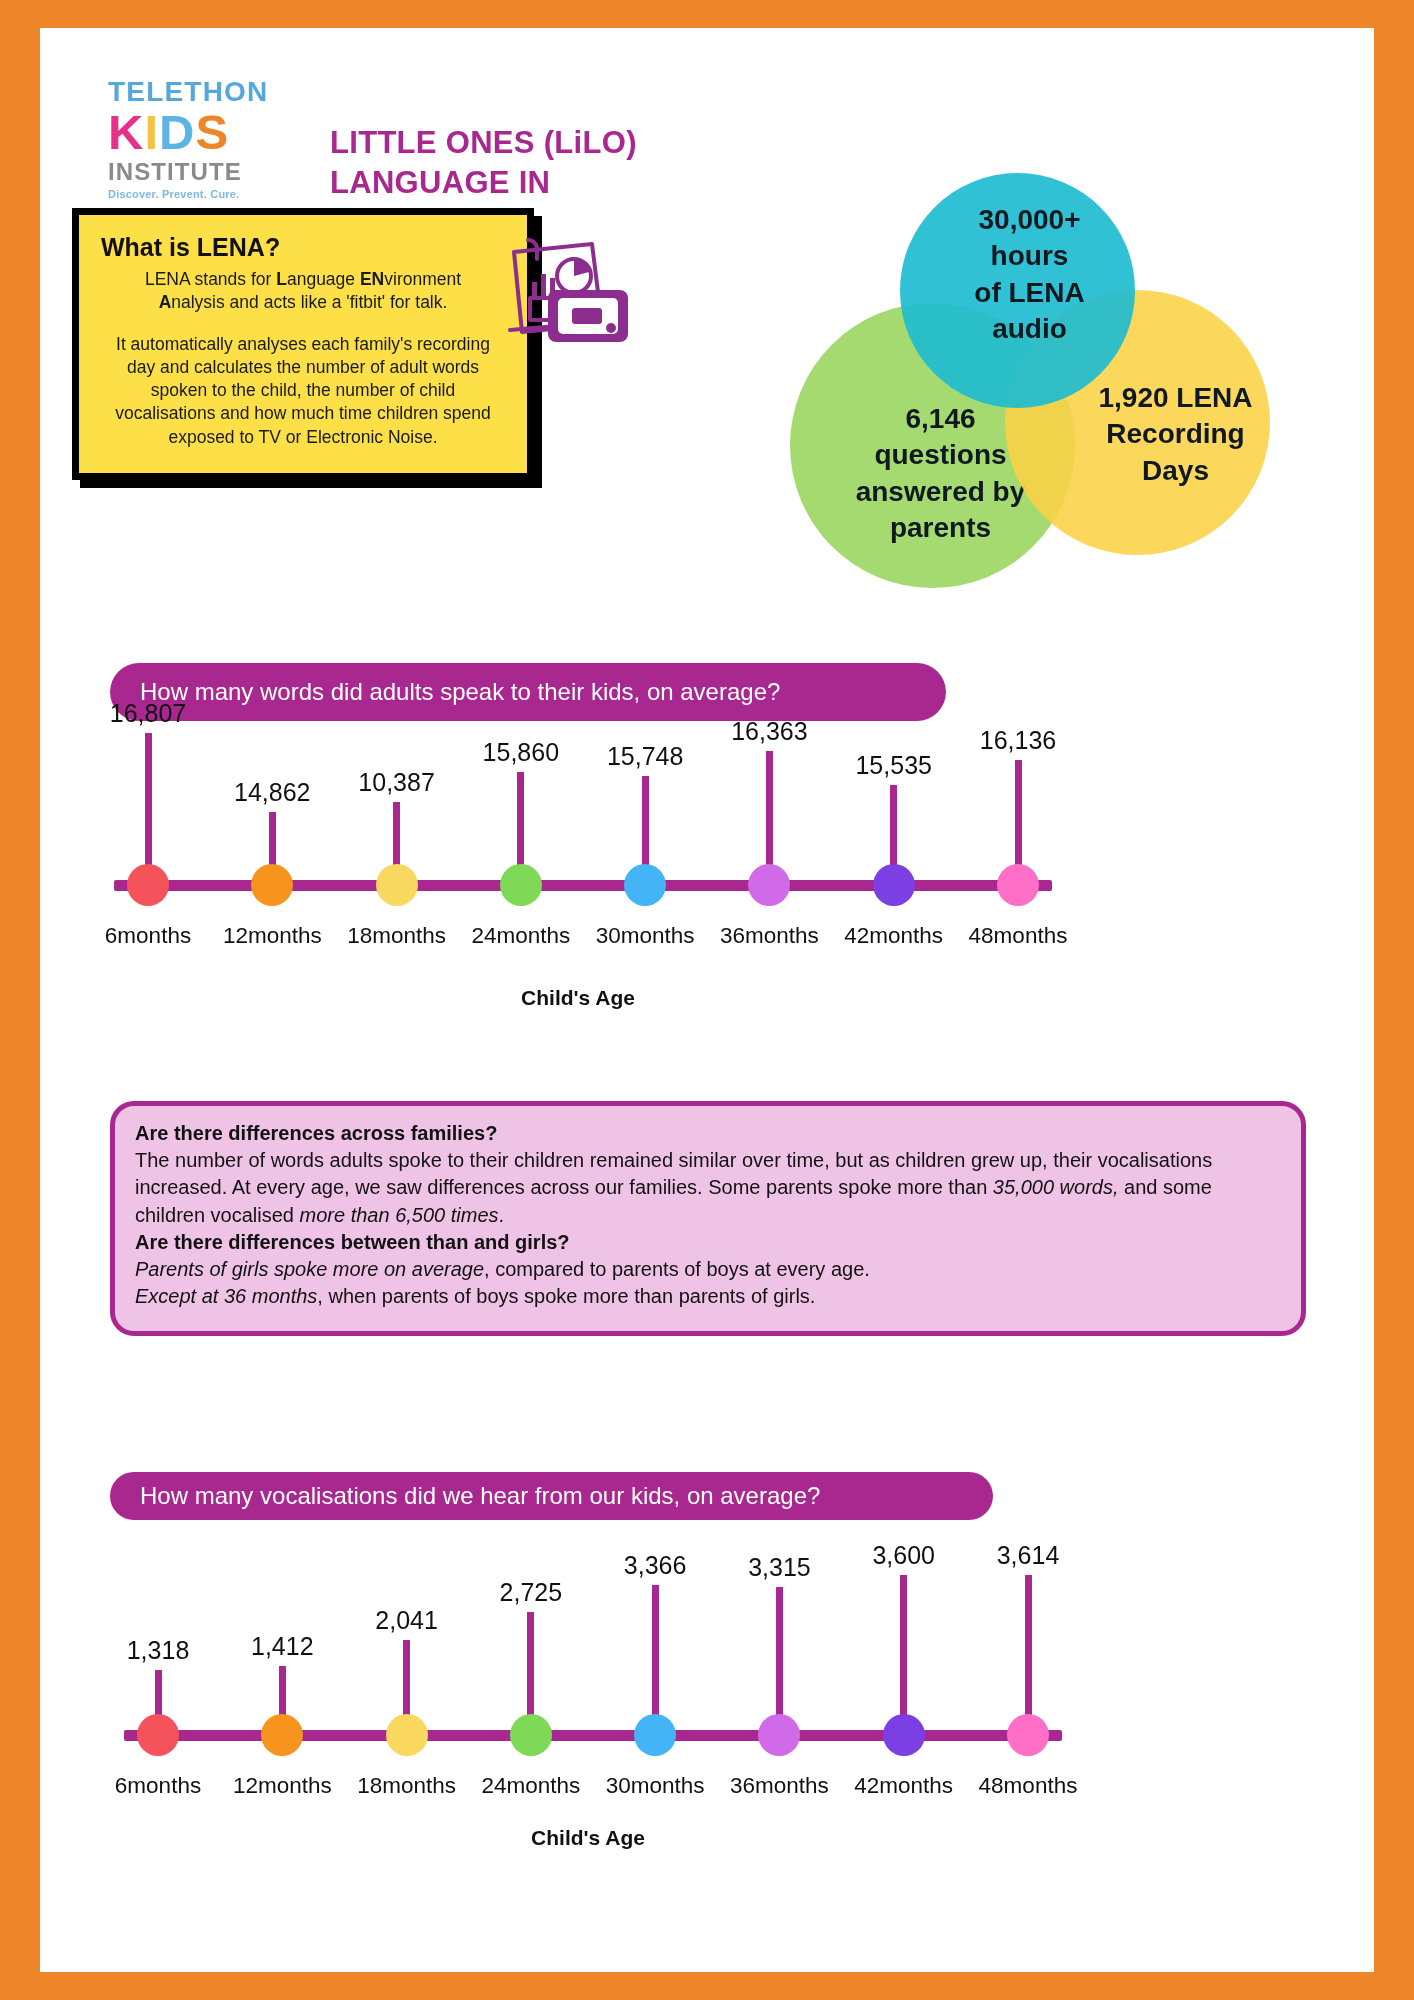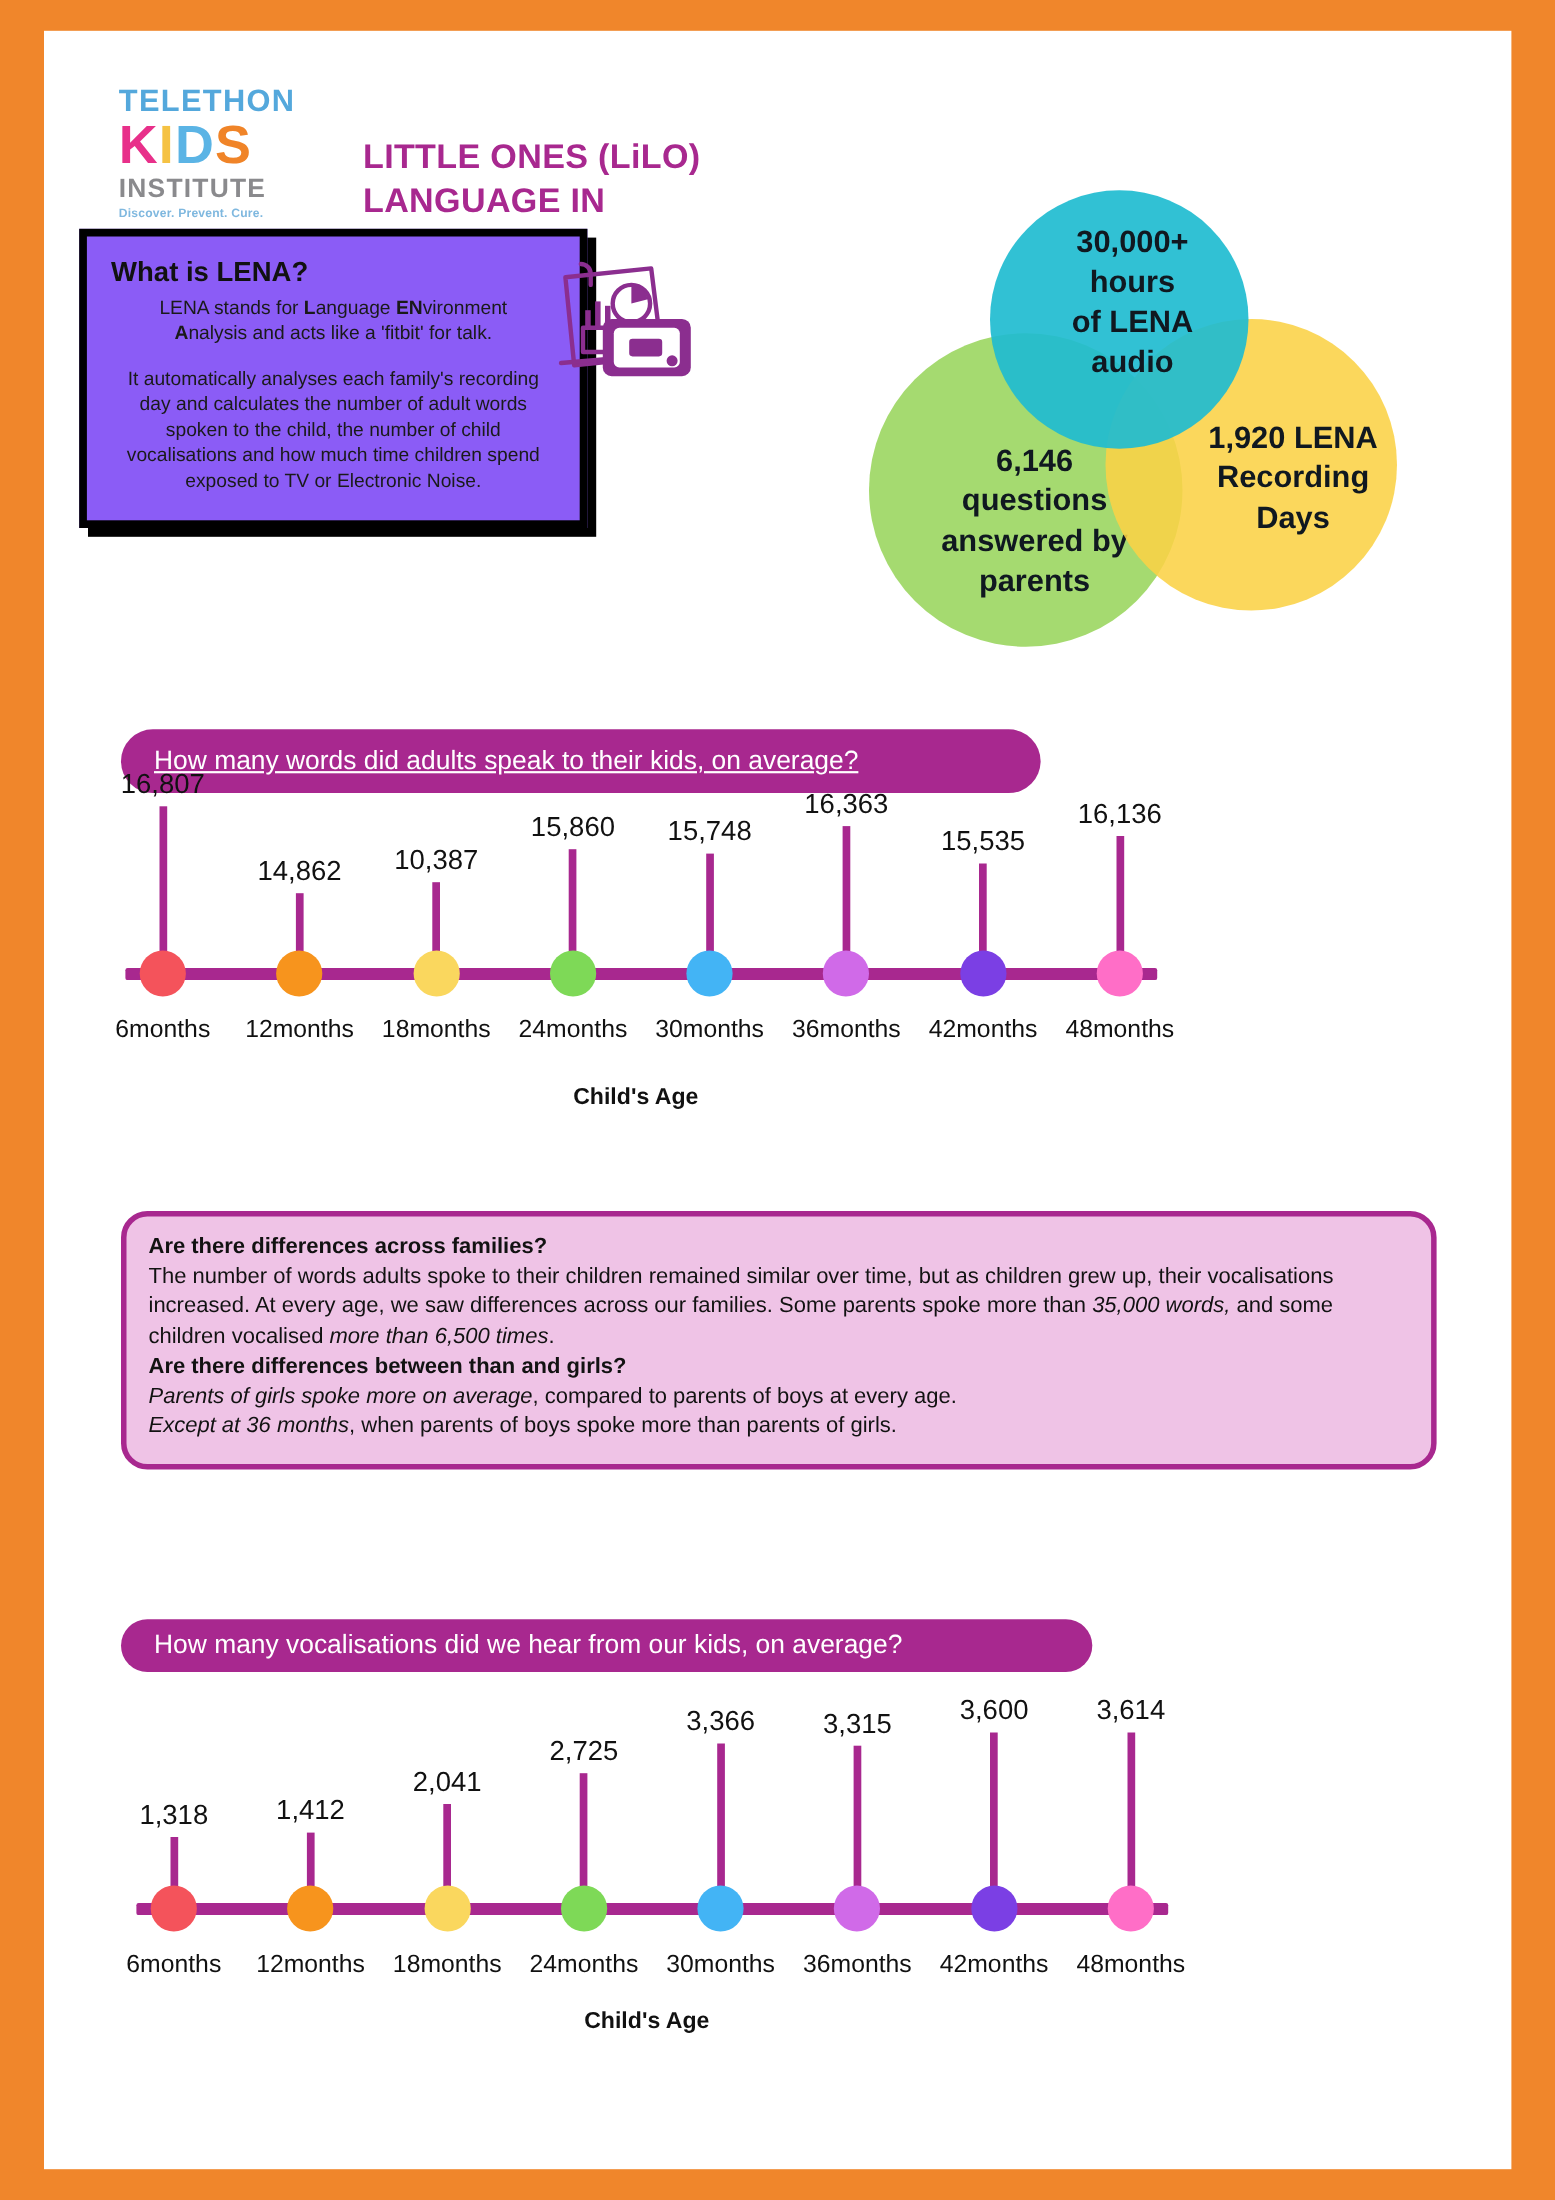--- a/index.html
+++ b/index.html
@@ -58,21 +58,21 @@
     display: flex; align-items: center; justify-content: center;
     text-align: center;
     line-height: 1.35;
   }
   .pill-families {
     left: 709px; top: 70px; width: 472px; height: 76px;
     font-size: 23.5px; padding: 0 30px;
   }
   .pill-q1 {
     left: 70px; top: 635px; width: 836px; height: 58px;
-    font-size: 24px; justify-content: flex-start; padding-left: 30px; text-decoration: underline;
+    font-size: 24px; justify-content: flex-start; padding-left: 30px;
   }
   .pill-q2 {
     left: 70px; top: 1444px; width: 883px; height: 48px;
     font-size: 24px; justify-content: flex-start; padding-left: 30px;
   }
 
   
   .venn { position: absolute; left: 700px; top: 145px; width: 640px; height: 370px; }
   .circle {
     position: absolute; border-radius: 50%;
@@ -88,21 +88,21 @@
   .c-days  .lbl  { transform: translate(38px, 12px); width: 180px; }
 
   
   .lena-shadow {
     position: absolute; left: 40px; top: 188px;
     width: 462px; height: 272px; background: #000;
   }
   .lena-box {
     position: absolute; left: 32px; top: 180px;
     width: 462px; height: 272px;
-    background: #8b5cf6; border: 7px solid #000;
+    background: #fde047; border: 7px solid #000;
     padding: 18px 22px 0 22px;
   }
   .lena-title { font-size: 25px; font-weight: bold; color:#111; }
   .lena-p {
     font-size: 17.5px; line-height: 1.32; color:#1a1a1a;
     text-align: center; padding: 0 14px;
   }
   .lena-p.first { margin-top: 6px; }
   .lena-p.second { margin-top: 19px; }
   .lena-icon { position: absolute; left: 452px; top: 192px; width: 150px; height: 130px; }

